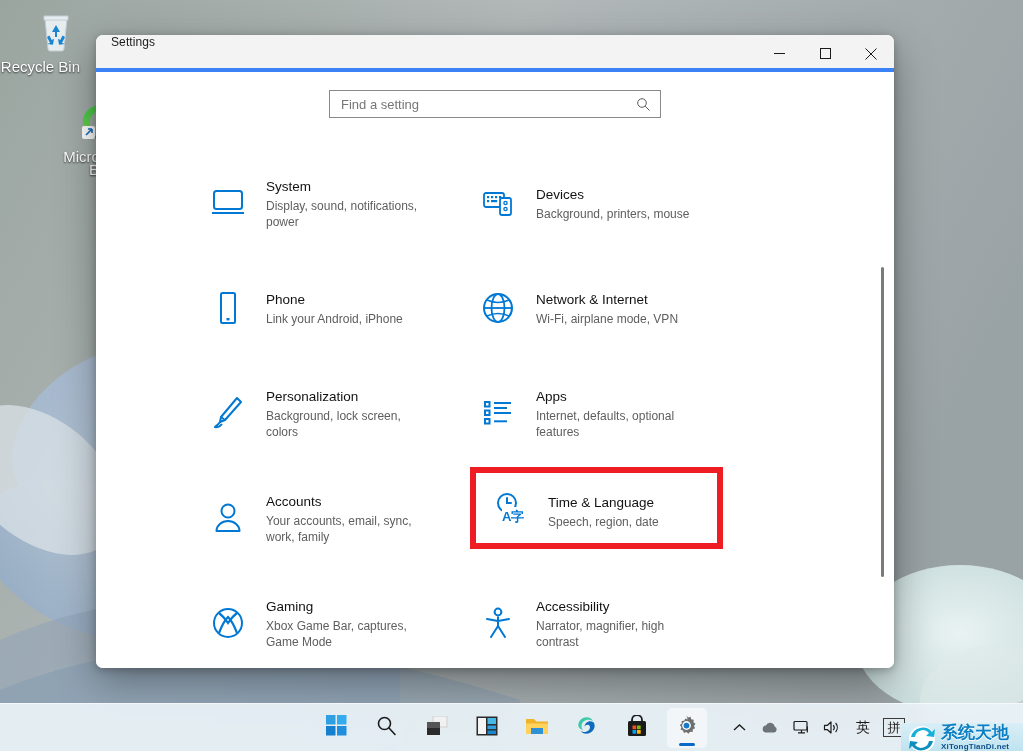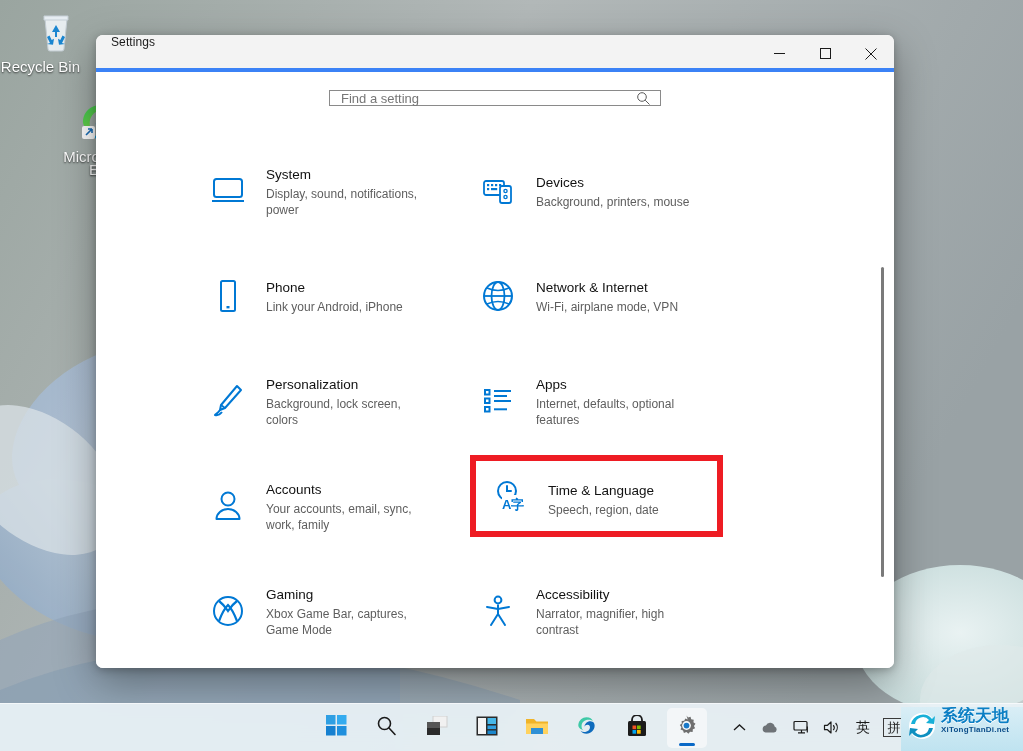--- a/index.html
+++ b/index.html
@@ -56,21 +56,21 @@
     color: #1a1a1a;
   }
   .winbtn svg { display:block; }
   #wincontrols { position:absolute; right:0; top:0; display:flex; }
 
   
   #win-body { position: relative; height: calc(100% - 37px); background:#fff; }
 
   #search-row { display:flex; justify-content:center; padding-top: 18px; }
   #search-box {
-    width: 332px; height: 16px;
+    width: 332px; height: 28px;
     border: 1px solid #8a8a8a;
     background: #fff;
     display:flex; align-items:center;
     padding: 0 9px 0 11px;
   }
   #search-input {
     flex: 1;
     border: none; outline: none;
     font-family: "Liberation Sans", sans-serif;
     font-size: 13px;
@@ -184,22 +184,22 @@
     border: 1px solid #3a3a3a;
     padding: 0 2px;
     height: 19px; line-height: 17px;
     font-size: 13px;
   }
 
   
   #watermark {
     position: absolute;
     right: 0; bottom: 0;
-    width: 122px; height: 44px;
-    display: flex; 
+    width: 122px; height: 28px;
+    display: flex; align-items: center;
     background: linear-gradient(180deg,#d9eef6 0%, #bfe3f0 100%);
     padding-left: 4px;
     overflow: hidden;
   }
   #wm-logo { width: 34px; height: 34px; min-width:34px; }
   #wm-texts { margin-left: 2px; line-height: 1; }
   #wm-cn {
     font-size: 17px; font-weight: bold; color: #0b7fc4;
     letter-spacing: 0px;
     text-shadow: 0 1px 0 #fff;

